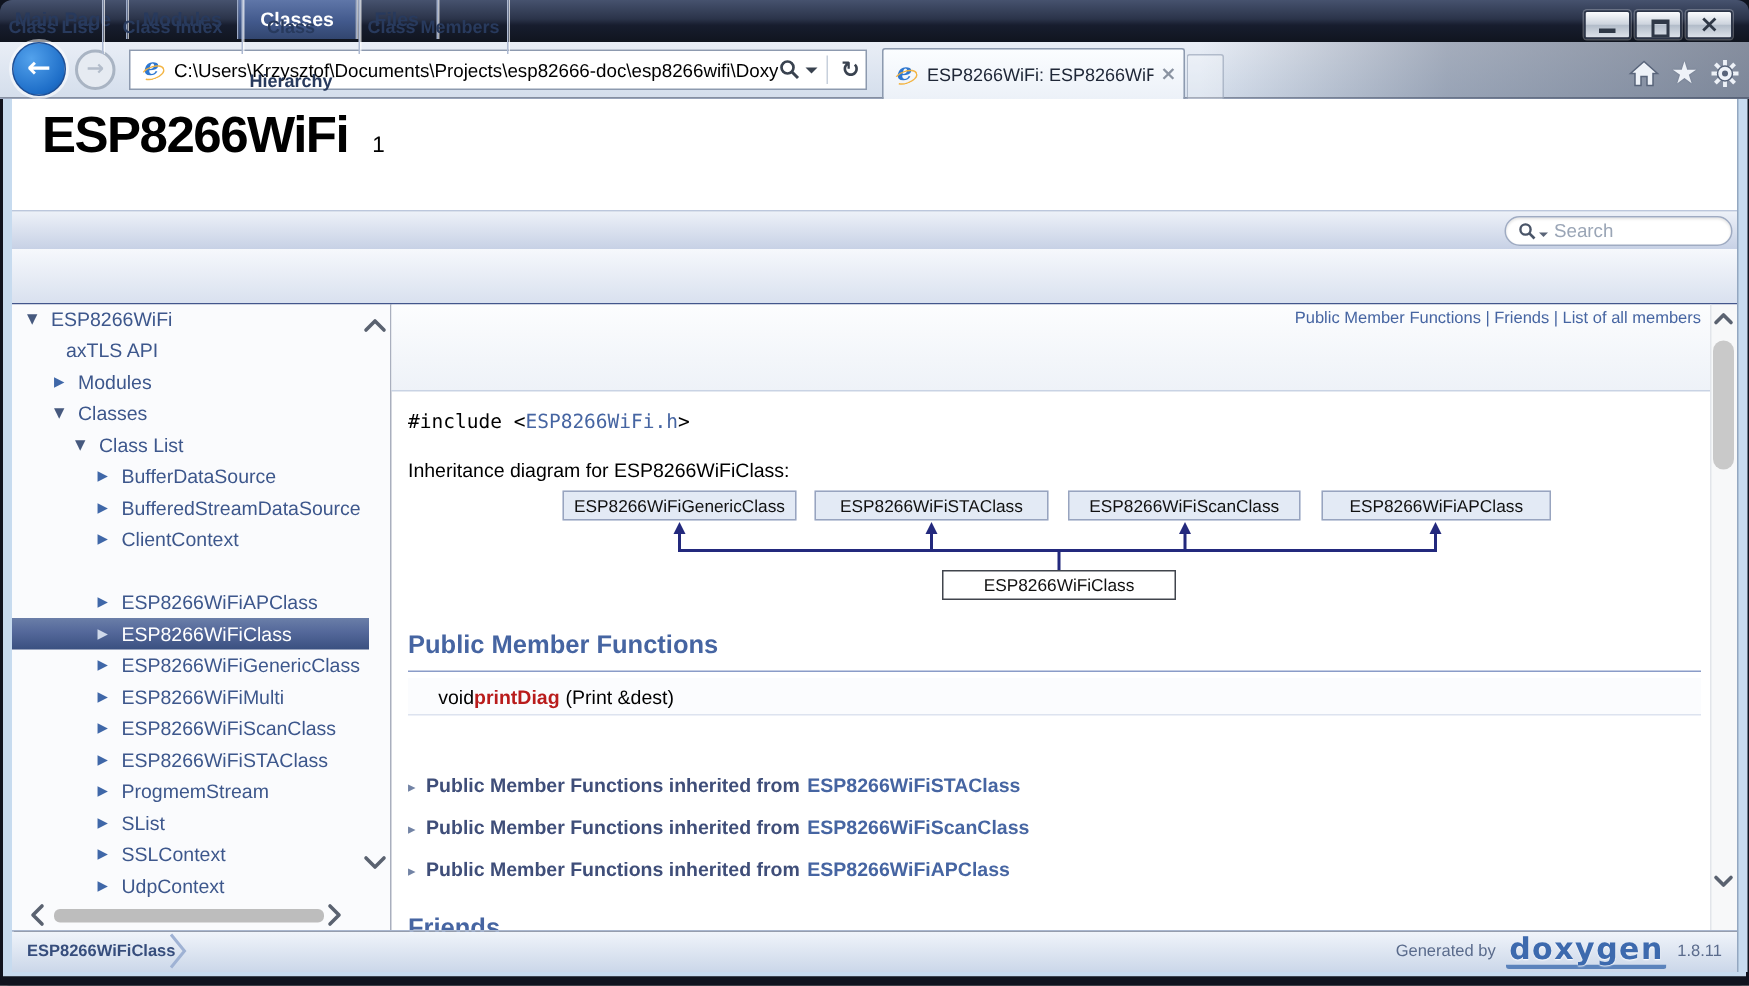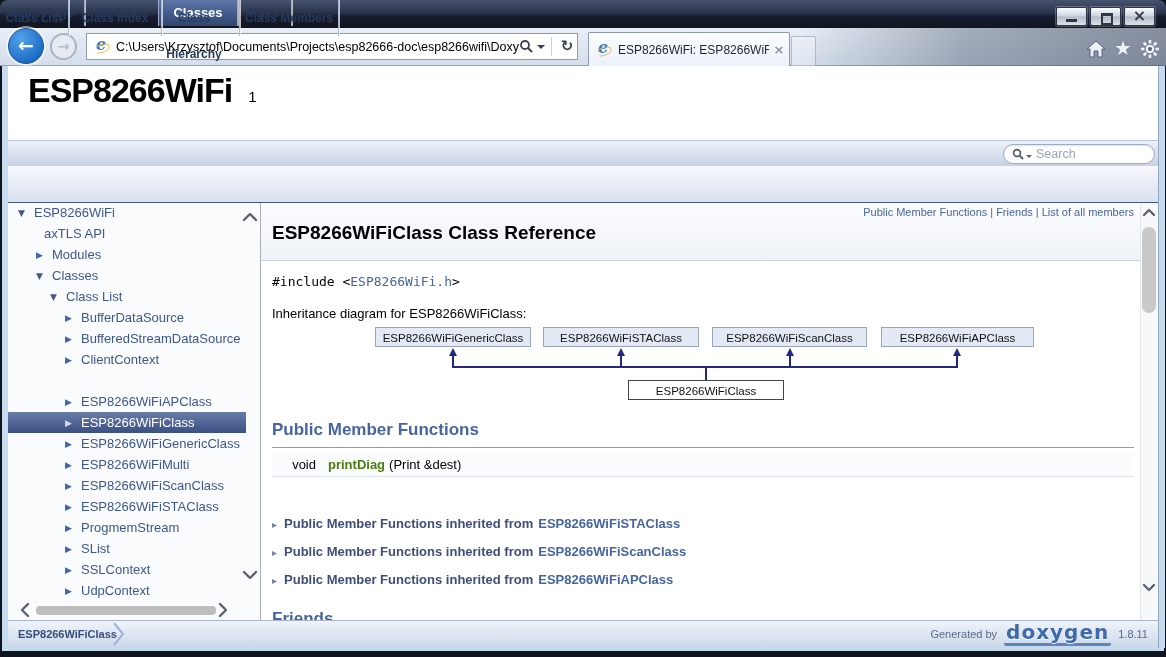--- a/index.html
+++ b/index.html
@@ -141,21 +141,21 @@
   .dline{position:absolute;background:#23297d;}
   .darrow{position:absolute;width:0;height:0;border-left:4px solid transparent;
     border-right:4px solid transparent;border-bottom:8px solid #23297d;}
 
   .groupheader{position:absolute;left:272px;width:862px;font:bold 17px "Liberation Sans",sans-serif;
     color:#4665a2;padding-bottom:7px;border-bottom:1px solid #8a9cc8;}
   #gh-public{top:420px;} #gh-friends{top:609px;}
   #member-row{left:272px;top:452px;width:862px;height:25px;background:#fbfcfe;
     border-bottom:1px solid #dde3ef;font:13px/25px "Liberation Sans",sans-serif;color:#000;box-sizing:border-box;}
   #member-row .mtype{display:inline-block;width:44px;text-align:right;}
-  #member-row .mname{font-weight:bold;color:#4d7c0f;margin-left:12px;text-align:center;}
+  #member-row .mname{font-weight:bold;color:#b91c1c;margin-left:0;text-align:center;}
   #member-row .mparams{margin-left:4px;}
   .inh-row{position:absolute;left:272px;width:862px;height:24px;
     font:bold 13px/24px "Liberation Sans",sans-serif;color:#3f4e79;}
   .inh-row .iarr{font-family:"DejaVu Sans",sans-serif;font-size:10px;color:#7283a5;margin-right:7px;}
   .inh-row .iarr::after{content:"\25b8";}
   .inh-row .ilnk{color:#4665a2;margin-left:5px;}
   #inh0{top:484px;} #inh1{top:512px;} #inh2{top:540px;} #inh3{top:568px;}
 
   #c-scroll{left:1140px;top:203px;width:18px;height:417px;background:#f7f8f9;
     border-left:1px solid #e2e5ea;box-sizing:border-box;}
@@ -344,21 +344,20 @@
     </svg>
   <div id="sb-hthumb" class="abs"></div>
   <svg class="abs" style="left:218px;top:602px" width="10" height="16">
       <polyline class="chev" points="2,2 8,8 2,14"></polyline>
     </svg>
 
   <div id="content-band" class="abs"></div>
   <div id="content-links" class="abs">
     <span>Public Member Functions</span><span class="sep">|</span><span>Friends</span><span class="sep">|</span><span>List of all members</span>
   </div>
-  <div id="page-title" class="abs">ESP8266WiFiClass Class Reference</div>
 
   <div id="include-line" class="abs">
     <span>#include &lt;</span><span class="lnk">ESP8266WiFi.h</span><span>&gt;</span>
   </div>
 
   <div id="inherit-caption" class="abs">Inheritance diagram for ESP8266WiFiClass:</div>
 
   <div id="db1" class="dbox">ESP8266WiFiGenericClass</div>
   <div id="db2" class="dbox">ESP8266WiFiSTAClass</div>
   <div id="db3" class="dbox">ESP8266WiFiScanClass</div>

